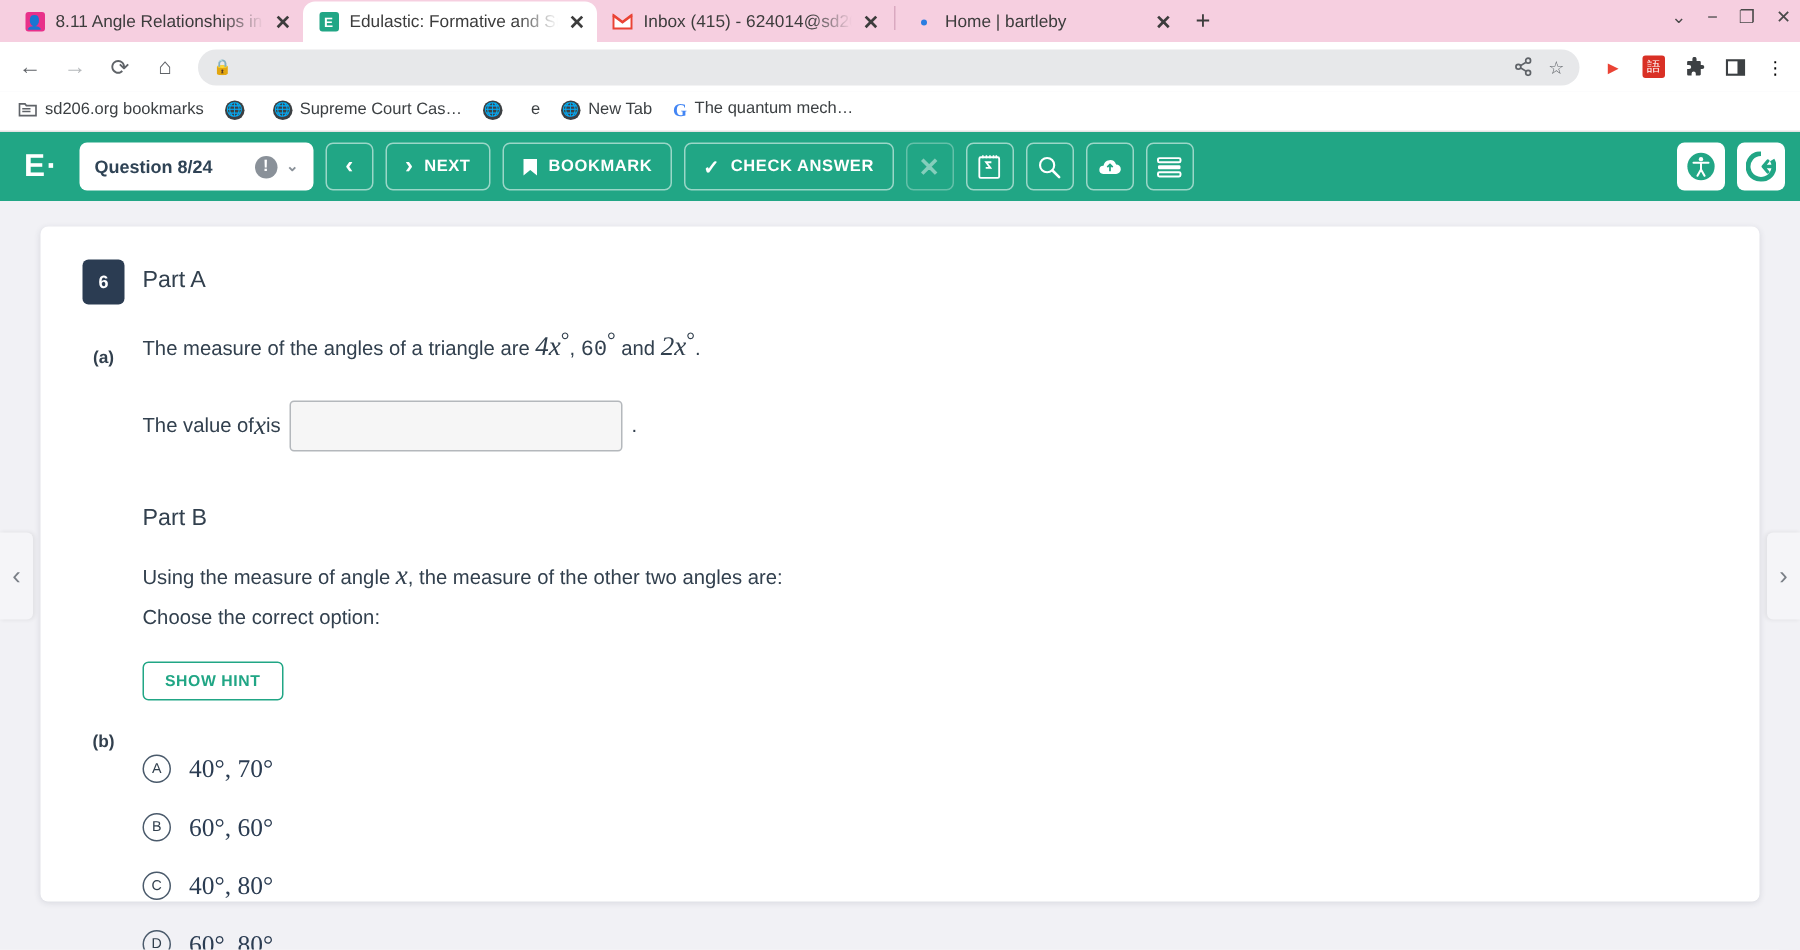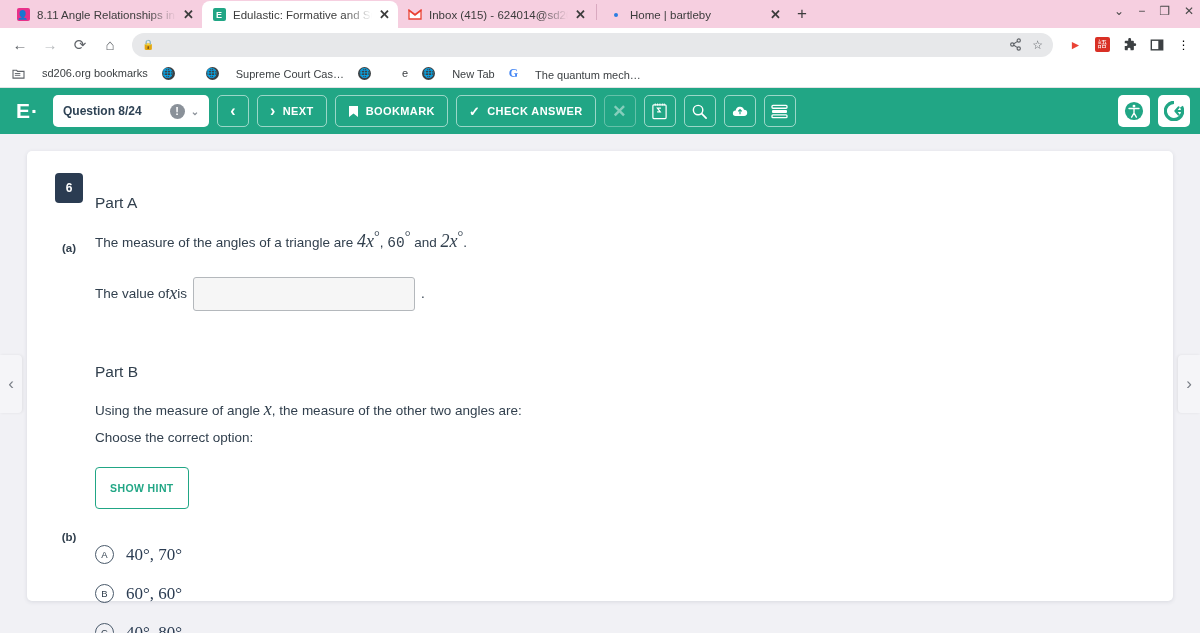--- a/index.html
+++ b/index.html
@@ -86,21 +86,21 @@
     background:#ffffff;
     display:flex;
     align-items:center;
     gap:6px;
     padding: 0 8px 2px 8px;
     font-size: 11px;
     color:#3c4043;
     border-bottom: 1px solid #e3e3e5;
     flex: 0 0 27px;
   }
-  .bm { display:flex; align-items:flex-end; gap:17px; padding: 2px 4px; white-space:nowrap; }
+  .bm { display:flex; align-items:flex-start; gap:5px; padding: 2px 4px; white-space:nowrap; }
   .globe { width:13px;height:13px;border-radius:50%;background:#3c4043;color:#fff;font-size:9px;display:flex;align-items:center;justify-content:center;}
 
   
   .app { flex: 1 1 auto; position: relative; background:#f1f1f5; display:flex; flex-direction:column; }
 
   .app-header {
     height: 46px;
     background: #21a685;
     display:flex;
     align-items:center;
@@ -137,37 +137,37 @@
     box-shadow: 0 1px 4px rgba(40,50,70,.12);
     padding: 22px 28px;
     position: relative;
   }
   .rowA { display:flex; gap:12px; }
   .qnum {
     width:28px;height:30px;background:#2b3c52;color:#fff;border-radius:4px;
     display:flex;align-items:center;justify-content:center;font-size:12px;font-weight:700;
     flex:0 0 28px;
   }
-  .part-title { font-size:15.5px; color:#32404e; padding-top:5px;margin-top:16px; }
+  .part-title { font-size:15.5px; color:#32404e; padding-top:5px; }
   .sublabel { font-size:11.5px; font-weight:700; color:#32404e; width:28px; flex:0 0 28px; text-align:center;}
   .qbody { font-size:13.5px; color:#32404e; line-height:1.75; }
   mi { font-family:"Liberation Serif", serif; font-style:italic; font-size:18px; }
   mn { font-family:Liberation Mono, monospace; font-size:14.5px; }
   .deg { font-family:"Liberation Serif", serif; font-size:14.5px; }
 
   .answer-input {
     display:inline-block; vertical-align:middle;
     width:222px; height:34px; background:#f6f6f6;
     border:1px solid #b4b8bc; border-radius:3px; margin: 0 6px;
   }
 
   .hintbtn {
     margin-top: 18px;
     display:inline-flex; align-items:center; justify-content:center;
-    height:42px; padding:0 14px; border:1px solid #21a685; border-radius:4px;
+    height:26px; padding:0 14px; border:1px solid #21a685; border-radius:4px;
     color:#21a685; font-size:10.5px; font-weight:700; letter-spacing:.4px;
     background:#fff;
   }
 
   .choices { margin-top: 4px; }
   .choice { display:flex; align-items:center; gap:12px; height:39px; }
   .bubble {
     width:19px;height:19px;border-radius:50%;border:1px solid #4a5a6b;
     display:flex;align-items:center;justify-content:center;
     font-size:9.5px;color:#32404e;flex:0 0 19px;

